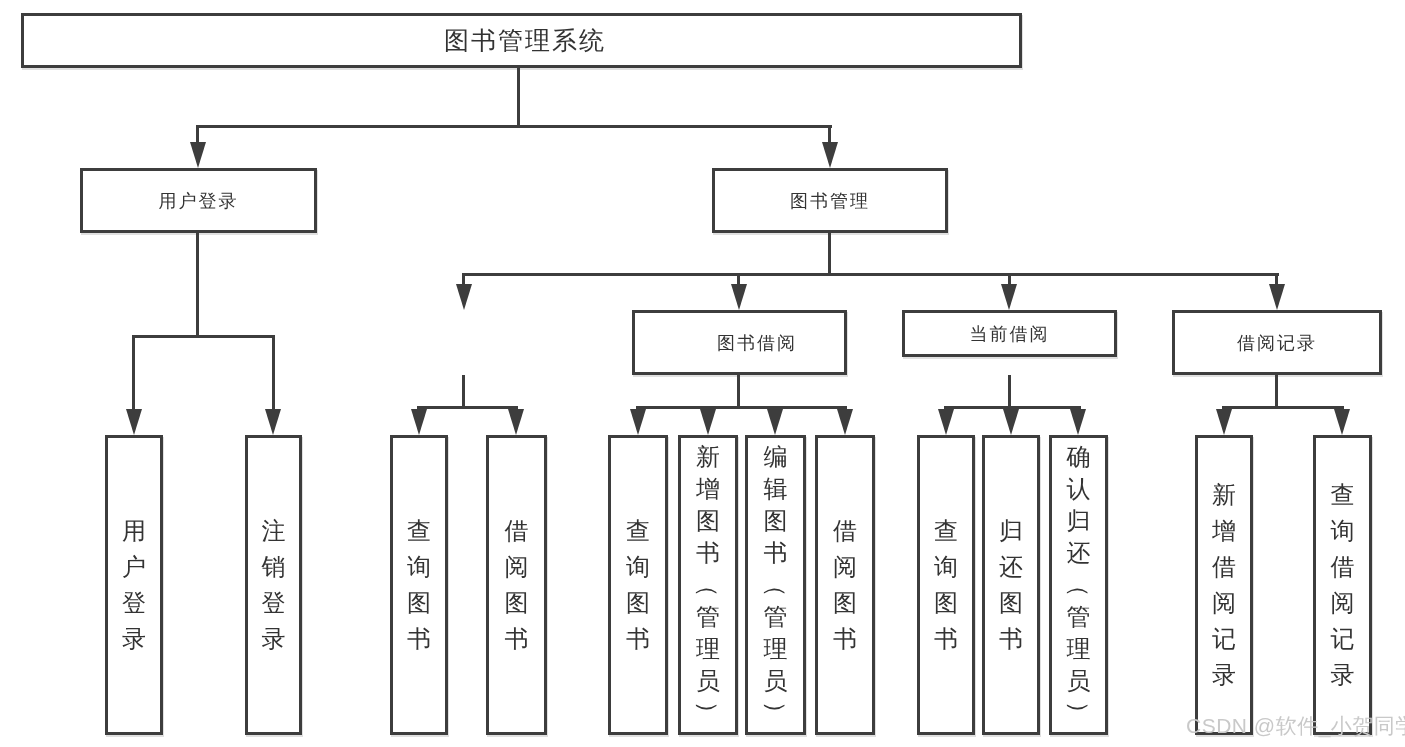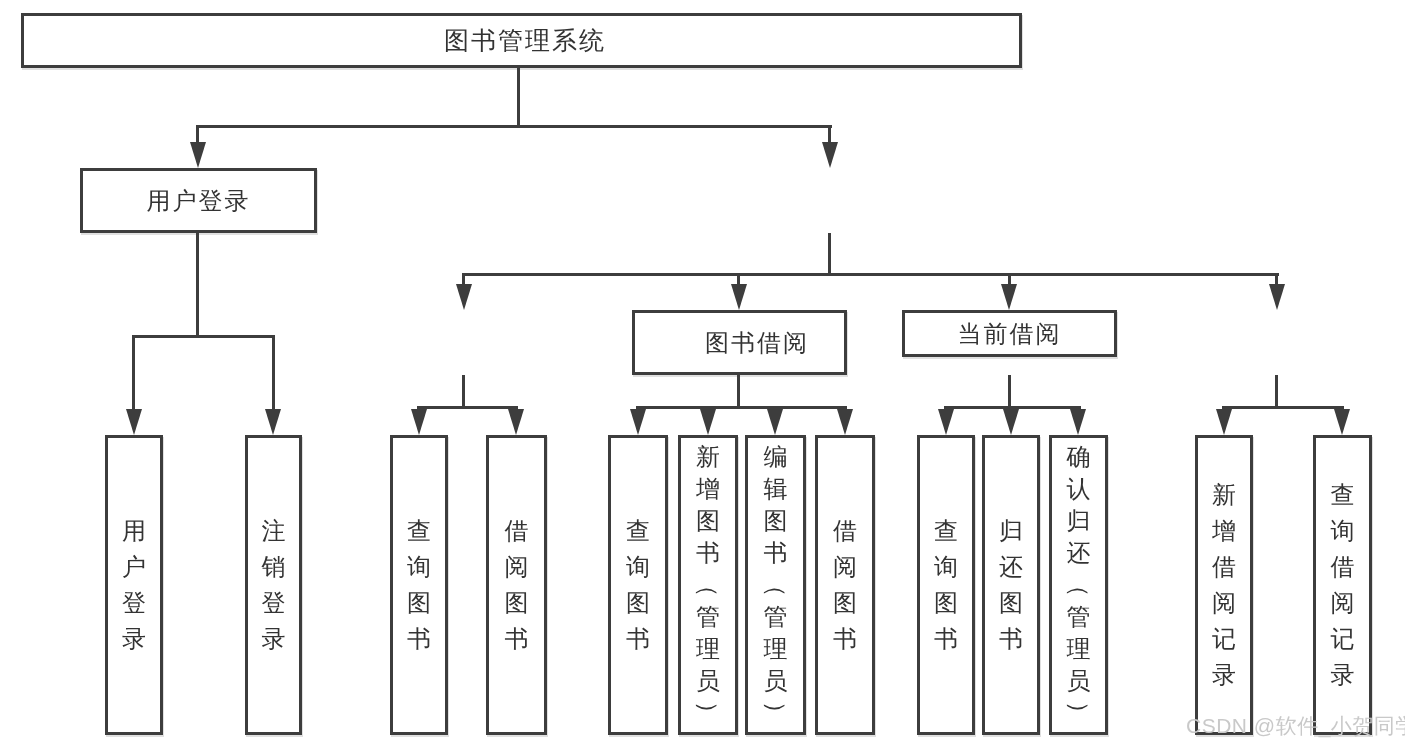--- a/index.html
+++ b/index.html
@@ -14,21 +14,21 @@
     background:var(--bg-color);
     font-family:"Liberation Sans","DejaVu Sans",sans-serif;
     color:var(--text-color);
   }
   .box{
     position:absolute;box-sizing:border-box;background:#fff;
     border:3px solid var(--line-color);
     display:flex;align-items:center;justify-content:center;
     box-shadow:1px 2px 0 rgba(0,0,0,0.12);
   }
-  .hbox{font-size:24px;letter-spacing:2px;}
+  .hbox{font-size:18px;letter-spacing:2px;}
   .rootbox{font-size:25px;}
   .vbox{align-items:stretch;}
   .vlabel{
     display:flex;flex-direction:column;align-items:center;justify-content:center;
     width:100%;height:100%;font-size:24px;
   }
   .vlabel span{display:block;line-height:36px;text-align:center;}
   .vlabel.long span{line-height:32px;}
   .vlabel span.rot{transform:rotate(90deg);}
   .hline{position:absolute;height:3px;background:var(--line-color);}
@@ -49,26 +49,32 @@
 
 <div class="canvas">
 
   <div class="box hbox rootbox" style="left:21px;top:13px;width:1001px;height:55px;padding-left:7px;">
     <span>图书管理系统</span>
   </div>
 
   <div class="box hbox" style="left:80px;top:168px;width:237px;height:65px;">
     <span>用户登录</span>
   </div>
+  <div class="box hbox" style="left:712px;top:168px;width:236px;height:65px;">
+    <span>图书管理</span>
+  </div>
 
   <div class="box hbox" style="left:632px;top:310px;width:215px;height:65px;padding-left:35px;">
     <span>图书借阅</span>
   </div>
   <div class="box hbox" style="left:902px;top:310px;width:215px;height:47px;">
     <span>当前借阅</span>
+  </div>
+  <div class="box hbox" style="left:1172px;top:310px;width:210px;height:65px;">
+    <span>借阅记录</span>
   </div>
 
   <div class="box vbox" style="left:105px;top:435px;width:58px;height:300px;">
     <div class="vlabel">
         <span>用</span>
         <span>户</span>
         <span>登</span>
         <span>录</span>
       </div>
   </div>

